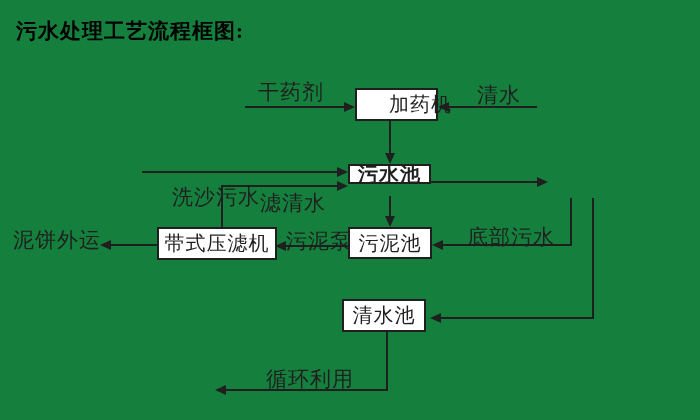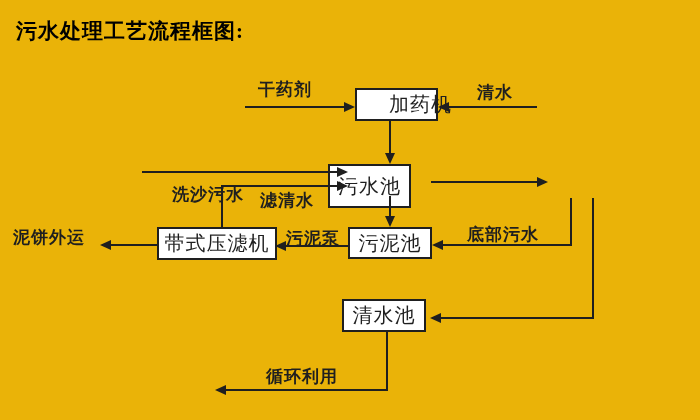--- a/index.html
+++ b/index.html
@@ -1,50 +1,50 @@
 <!DOCTYPE html>
 <html><head>
 <meta charset="utf-8">
 <style>
   html,body{margin:0;padding:0;background:#ffffff;}
   .canvas{
-    position:relative;width:700px;height:420px;background:#eab308;overflow:hidden;
+    position:relative;width:700px;height:420px;background:#15803d;overflow:hidden;
     font-family:"Liberation Serif","DejaVu Serif",serif;color:#1f1f1f;
   }
   .title{
     position:absolute;left:16px;top:17px;margin:0;
     font-size:21px;font-weight:bold;letter-spacing:1px;color:#000;
   }
   .node{
     position:absolute;box-sizing:border-box;border:2px solid #1f1f1f;background:#fff;
     display:flex;align-items:center;justify-content:center;
     font-size:20px;letter-spacing:1px;white-space:nowrap;
   }
   .hline{position:absolute;height:2px;background:#1f1f1f;}
   .vline{position:absolute;width:2px;background:#1f1f1f;}
   .arr{position:absolute;width:0;height:0;}
   .arr-r{border-top:5px solid transparent;border-bottom:5px solid transparent;border-left:11px solid #1f1f1f;}
   .arr-l{border-top:5px solid transparent;border-bottom:5px solid transparent;border-right:11px solid #1f1f1f;}
   .arr-d{border-left:5px solid transparent;border-right:5px solid transparent;border-top:11px solid #1f1f1f;}
   .elabel{
-    position:absolute;font-size:17px;letter-spacing:1px;white-space:nowrap;color:#1f1f1f;font-weight:bold;
+    position:absolute;font-size:21px;letter-spacing:1px;white-space:nowrap;color:#1f1f1f;
   }
 </style>
 </head>
 <body>
 
 <div class="canvas">
 
   <h1 class="title">污水处理工艺流程框图:</h1>
 
   <div class="node" style="left:355px;top:88px;width:83px;height:33px;padding-left:48px;">
     <span>加药机</span>
   </div>
 
-  <div class="node" style="left:328px;top:164px;width:83px;height:44px;">
+  <div class="node" style="left:348px;top:164px;width:83px;height:20px;font-weight:bold;">
     <span>污水池</span>
   </div>
 
 
   <div class="node" style="left:348px;top:227px;width:84px;height:32px;">
     <span>污泥池</span>
   </div>
 
   <div class="node" style="left:157px;top:227px;width:120px;height:33px;">
     <span>带式压滤机</span>

